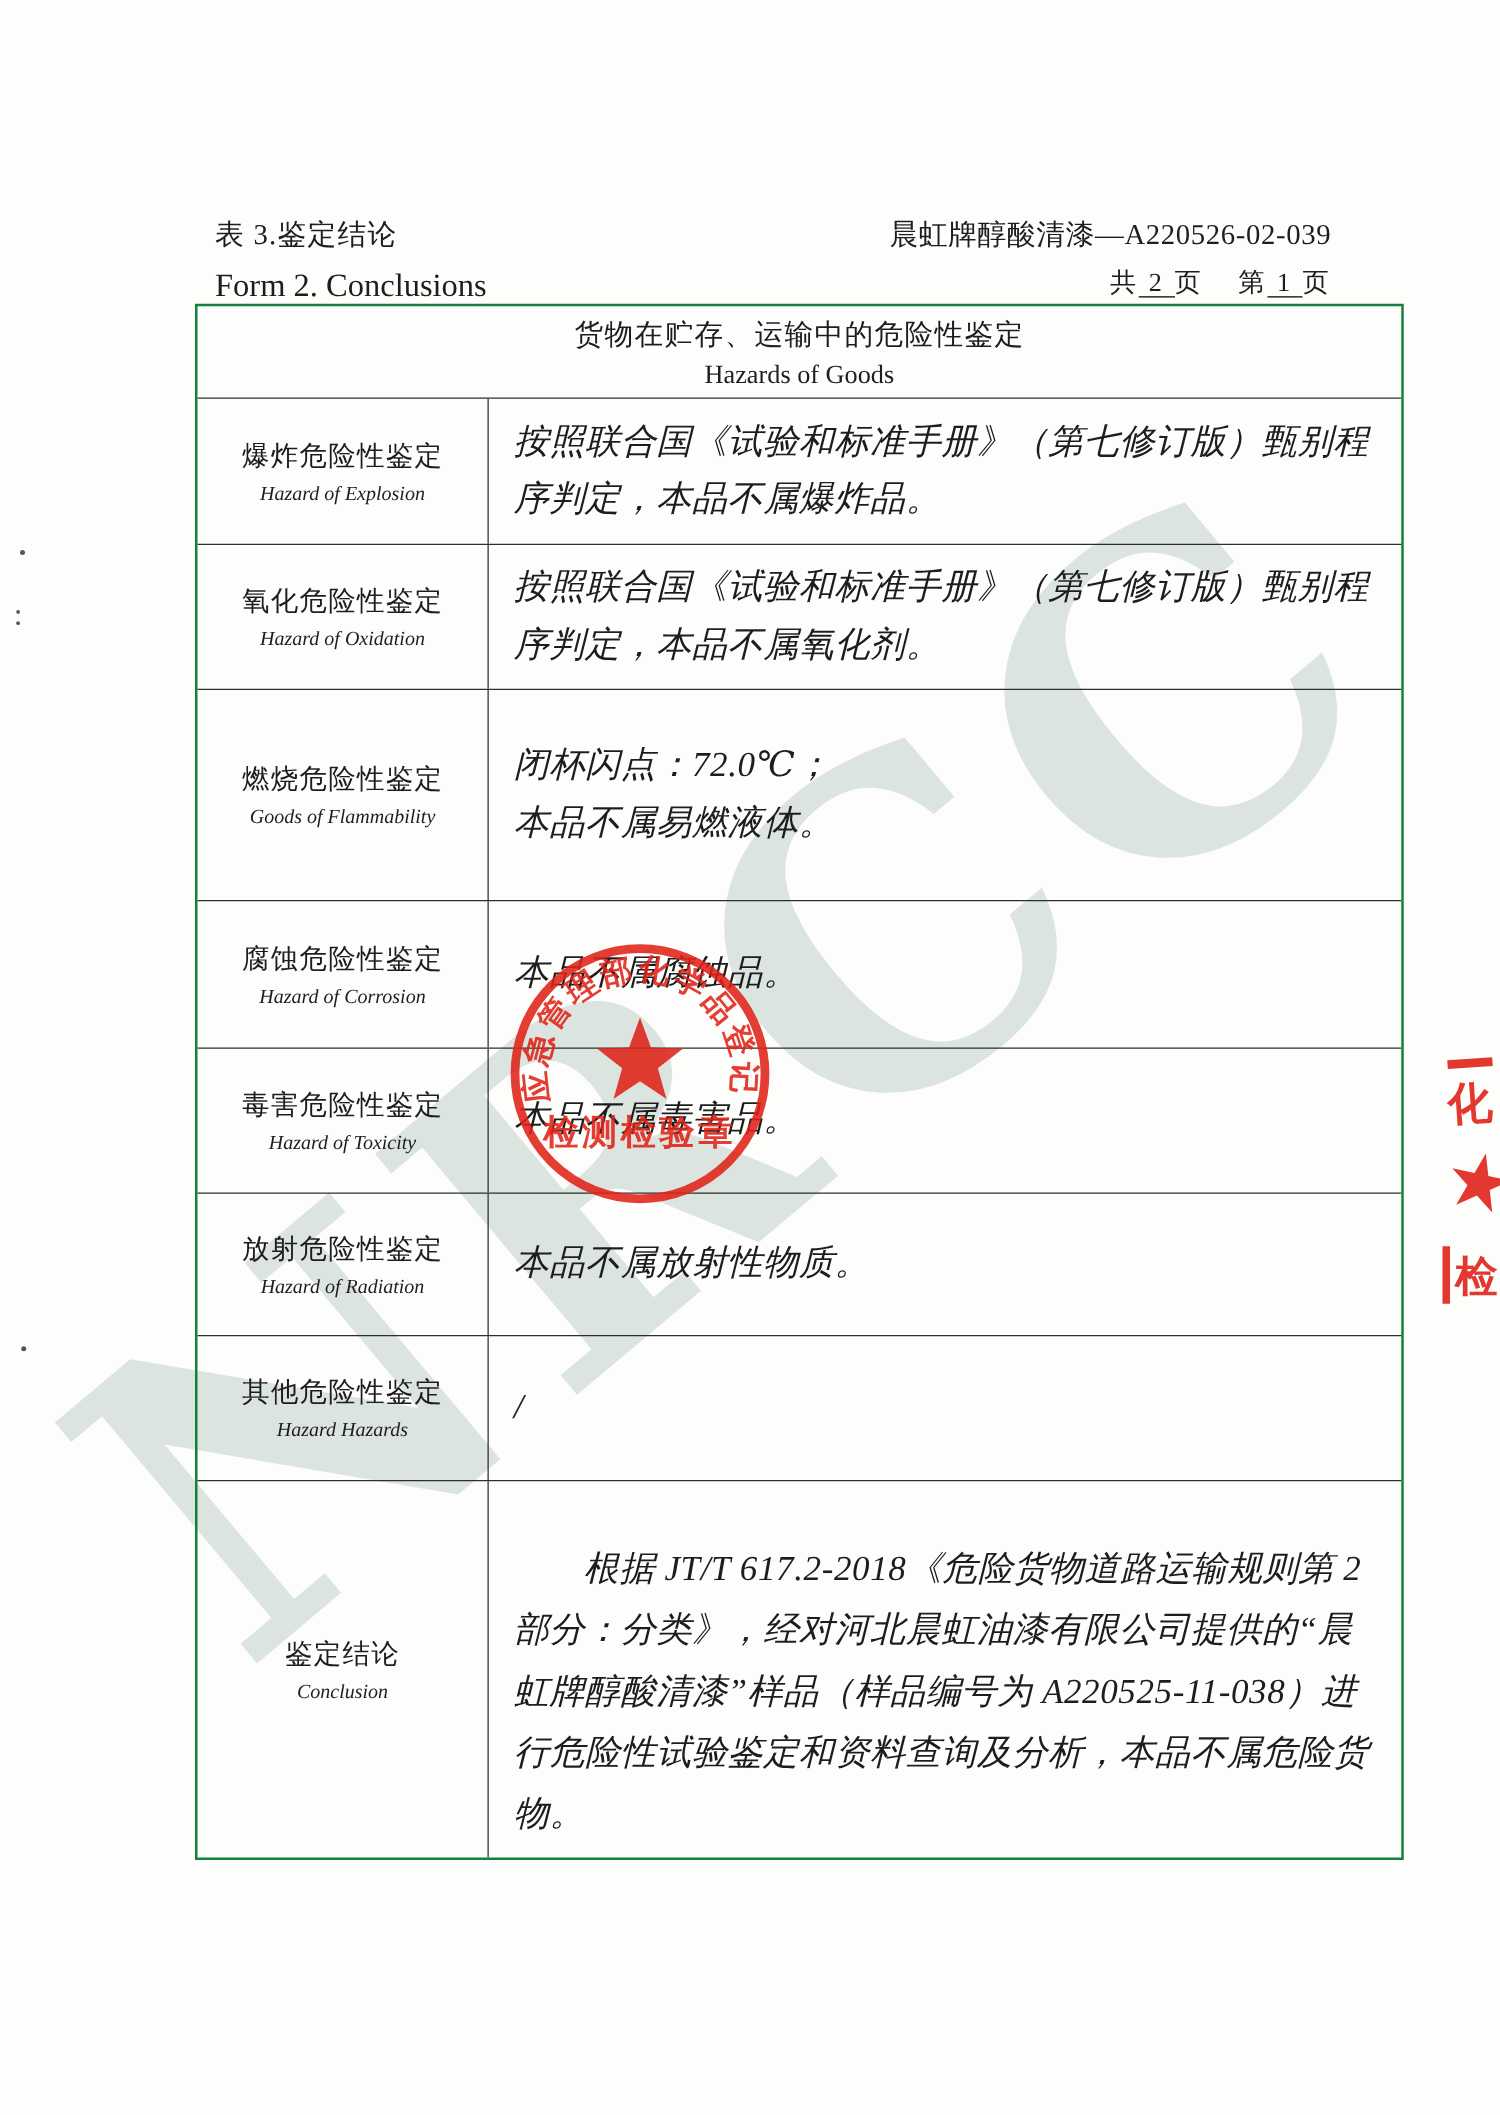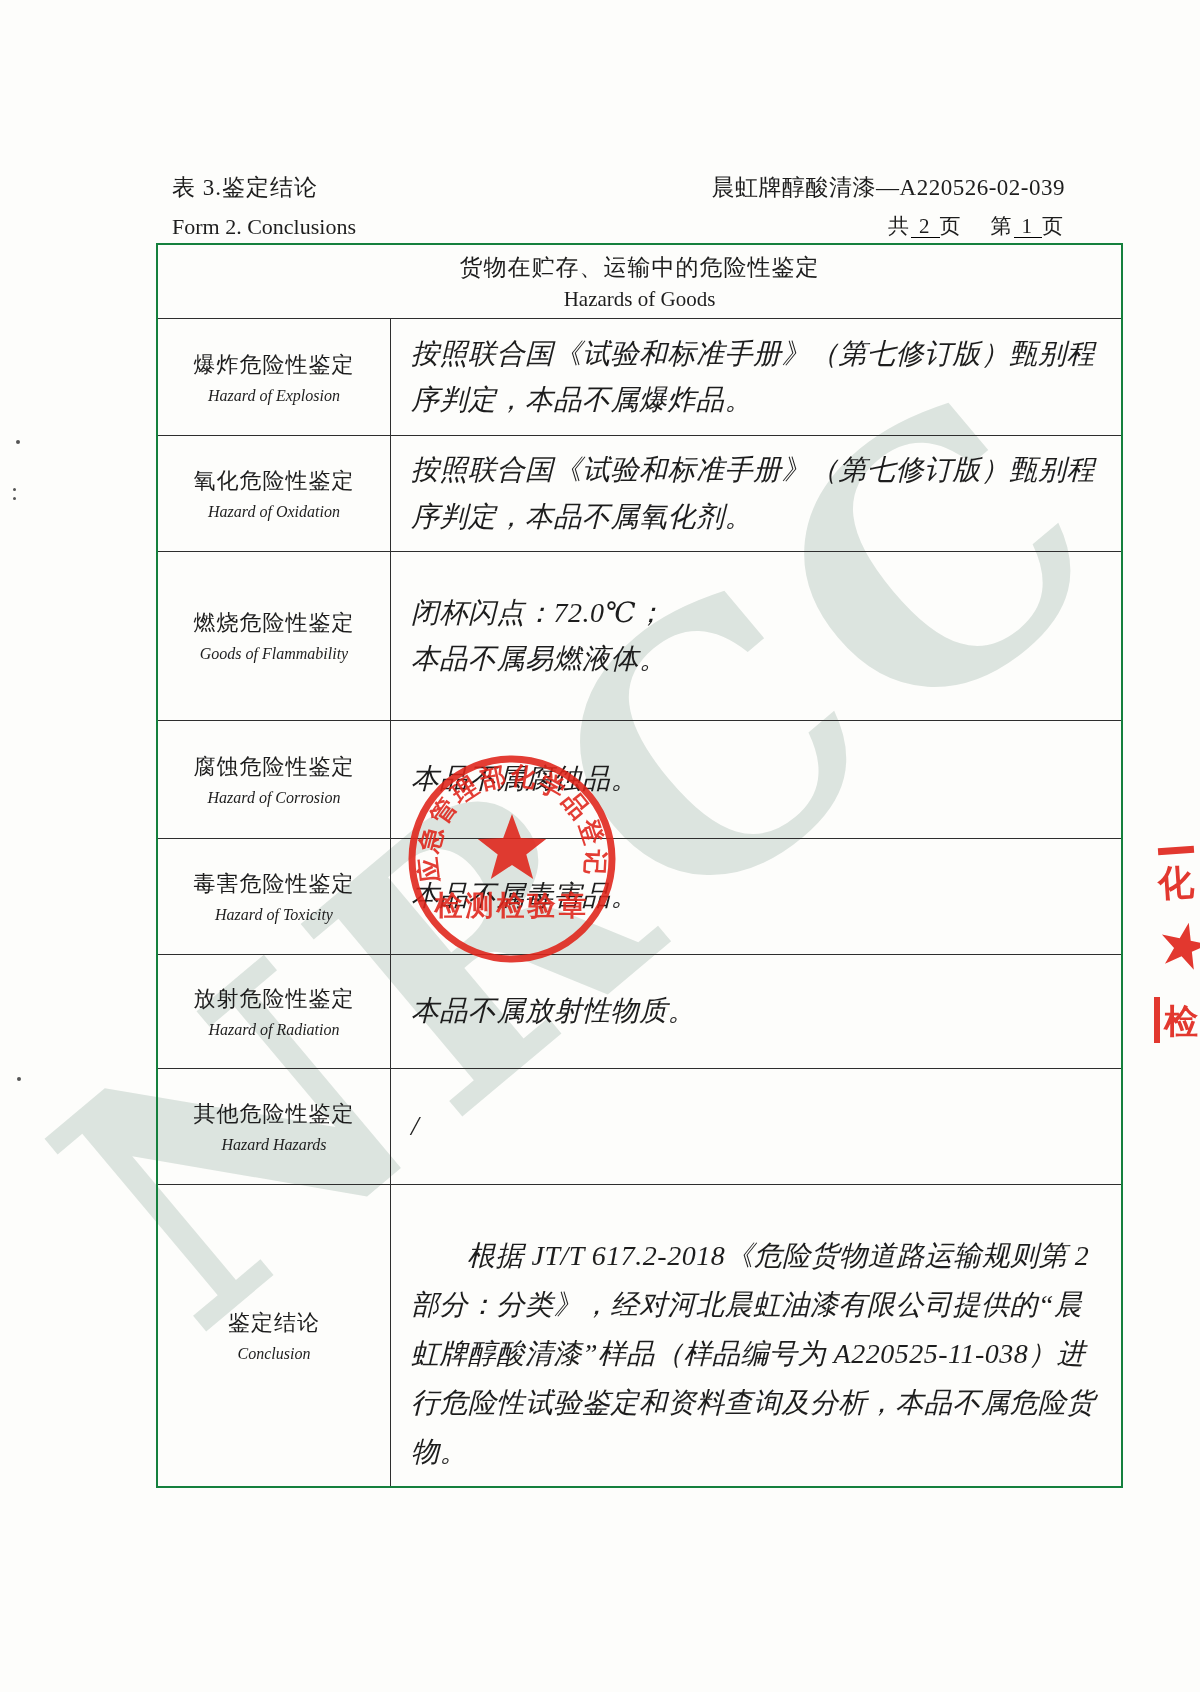--- a/index.html
+++ b/index.html
@@ -7,21 +7,21 @@
     width:1200px;height:1692px;position:relative;overflow:hidden;
     background:#fdfdfb;
     font-family:"Liberation Serif","DejaVu Serif",serif;
     color:#1d1d1d;
   }
   .page{position:absolute;inset:0;}
 
   
   .hdr-left{position:absolute;left:172px;top:172px;}
   .hdr-left .cn{font-size:23px;letter-spacing:1px;}
-  .hdr-left .en{font-size:22px;margin-top:11px;}
+  .hdr-left .en{font-size:26px;margin-top:11px;}
   .hdr-right{position:absolute;right:135px;top:172px;text-align:right;}
   .hdr-right .ref{font-size:23px;letter-spacing:.5px;}
   .hdr-right .pg{font-size:21px;margin-top:9px;letter-spacing:2px;}
   .pgnum{display:inline-block;border-bottom:1.5px solid #000;padding:0 8px;line-height:1.05;}
   .pgsep{display:inline-block;width:28px;}
 
   
   .watermark{
     position:absolute;left:585px;top:855px;z-index:1;
     transform:translate(-50%,-50%) rotate(-40deg);

